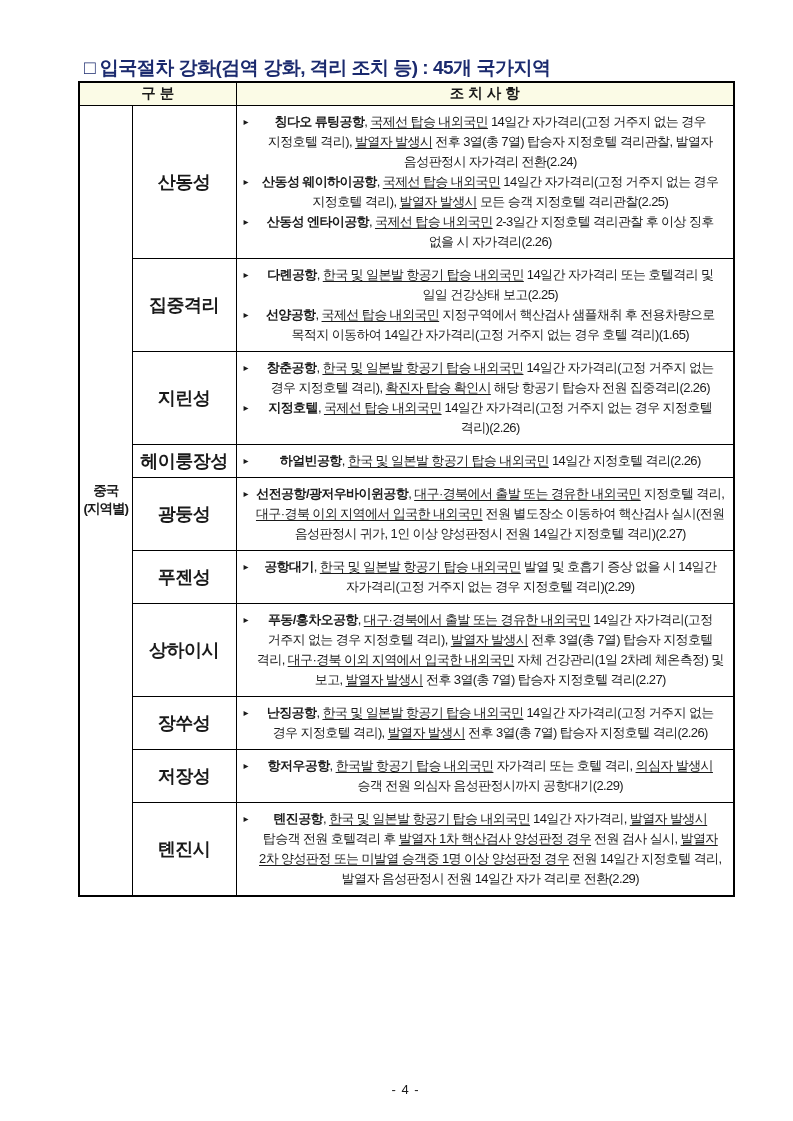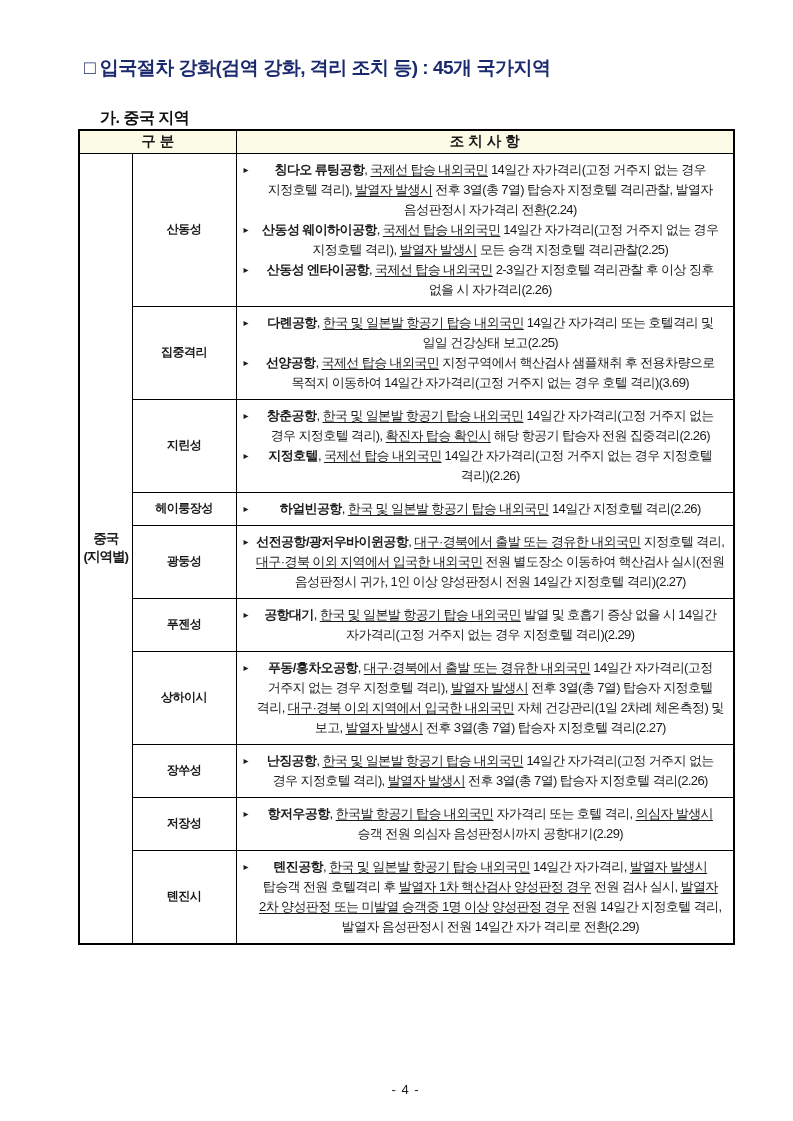--- a/index.html
+++ b/index.html
@@ -41,21 +41,21 @@
   thead th{
     background:var(--c-header-bg);
     font-size:14.5px;font-weight:bold;text-align:center;
     height:23px;padding:1px 0;border-bottom:1.5px solid var(--c-border);
   }
   td.group-cell{
     text-align:center;font-weight:bold;font-size:13.5px;
     letter-spacing:-1px;line-height:1.35;
   }
   td.region-cell{
-    text-align:center;font-weight:bold;font-size:12px;
+    text-align:center;font-weight:bold;font-size:18px;
     letter-spacing:-0.5px;
     margin-left:28px;
   }
   td.measures-cell{
     font-size:13px;line-height:20px;padding:6px 8px 6px 7px;
     text-align:justify;word-break:keep-all;letter-spacing:-0.6px;
   }
   .bullet{position:relative;padding-left:12px;}
   .bullet .marker{
     position:absolute;left:0;top:0;font-size:10px;line-height:20px;
@@ -67,21 +67,20 @@
     font-size:13px;letter-spacing:1px;
   }
 </style>
 </head>
 <body>
 
 <div class="sheet">
 
   <div class="doc-title">□ 입국절차 강화(검역 강화, 격리 조치 등) : 45개 국가지역</div>
 
-  <div class="section-title">가. 중국 지역</div>
 
 
   <table class="measures">
     <colgroup>
       <col class="c-group">
         <col class="c-region">
         <col class="c-measures">
     </colgroup>
     <thead>
       <tr>
@@ -99,21 +98,21 @@
           <td class="measures-cell">
             <div class="bullet"><span class="marker">▸</span><span class="run-b ">칭다오 류팅공항</span><span class="">, </span><span class="run-u">국제선 탑승 내외국민</span><span class=""> 14일간 자가격리(고정 거주지 없는 경우 지정호텔 격리), </span><span class="run-u">발열자 발생시</span><span class=""> 전후 3열(총 7열) 탑승자 지정호텔 격리관찰, 발열자 음성판정시 자가격리 전환(2.24)</span></div>
             <div class="bullet"><span class="marker">▸</span><span class="run-b ">산동성 웨이하이공항</span><span class="">, </span><span class="run-u">국제선 탑승 내외국민</span><span class=""> 14일간 자가격리(고정 거주지 없는 경우 지정호텔 격리), </span><span class="run-u">발열자 발생시</span><span class=""> 모든 승객 지정호텔 격리관찰(2.25)</span></div>
             <div class="bullet"><span class="marker">▸</span><span class="run-b ">산동성 엔타이공항</span><span class="">, </span><span class="run-u">국제선 탑승 내외국민</span><span class=""> 2-3일간 지정호텔 격리관찰 후 이상 징후 없을 시 자가격리(2.26)</span></div>
           </td>
         </tr>
         <tr>
           <td class="region-cell">집중격리</td>
           <td class="measures-cell">
             <div class="bullet"><span class="marker">▸</span><span class="run-b ">다롄공항</span><span class="">, </span><span class="run-u">한국 및 일본발 항공기 탑승 내외국민</span><span class=""> 14일간 자가격리 또는 호텔격리 및 일일 건강상태 보고(2.25)</span></div>
-            <div class="bullet"><span class="marker">▸</span><span class="run-b ">선양공항</span><span class="">, </span><span class="run-u">국제선 탑승 내외국민</span><span class=""> 지정구역에서 핵산검사 샘플채취 후 전용차량으로 목적지 이동하여 14일간 자가격리(고정 거주지 없는 경우 호텔 격리)(3.69)</span></div>
+            <div class="bullet"><span class="marker">▸</span><span class="run-b ">선양공항</span><span class="">, </span><span class="run-u">국제선 탑승 내외국민</span><span class=""> 지정구역에서 핵산검사 샘플채취 후 전용차량으로 목적지 이동하여 14일간 자가격리(고정 거주지 없는 경우 호텔 격리)(1.65)</span></div>
           </td>
         </tr>
         <tr>
           <td class="region-cell">지린성</td>
           <td class="measures-cell">
             <div class="bullet"><span class="marker">▸</span><span class="run-b ">창춘공항</span><span class="">, </span><span class="run-u">한국 및 일본발 항공기 탑승 내외국민</span><span class=""> 14일간 자가격리(고정 거주지 없는 경우 지정호텔 격리), </span><span class="run-u">확진자 탑승 확인시</span><span class=""> 해당 항공기 탑승자 전원 집중격리(2.26)</span></div>
             <div class="bullet"><span class="marker">▸</span><span class="run-b ">지정호텔</span><span class="">, </span><span class="run-u">국제선 탑승 내외국민</span><span class=""> 14일간 자가격리(고정 거주지 없는 경우 지정호텔 격리)(2.26)</span></div>
           </td>
         </tr>
         <tr>

